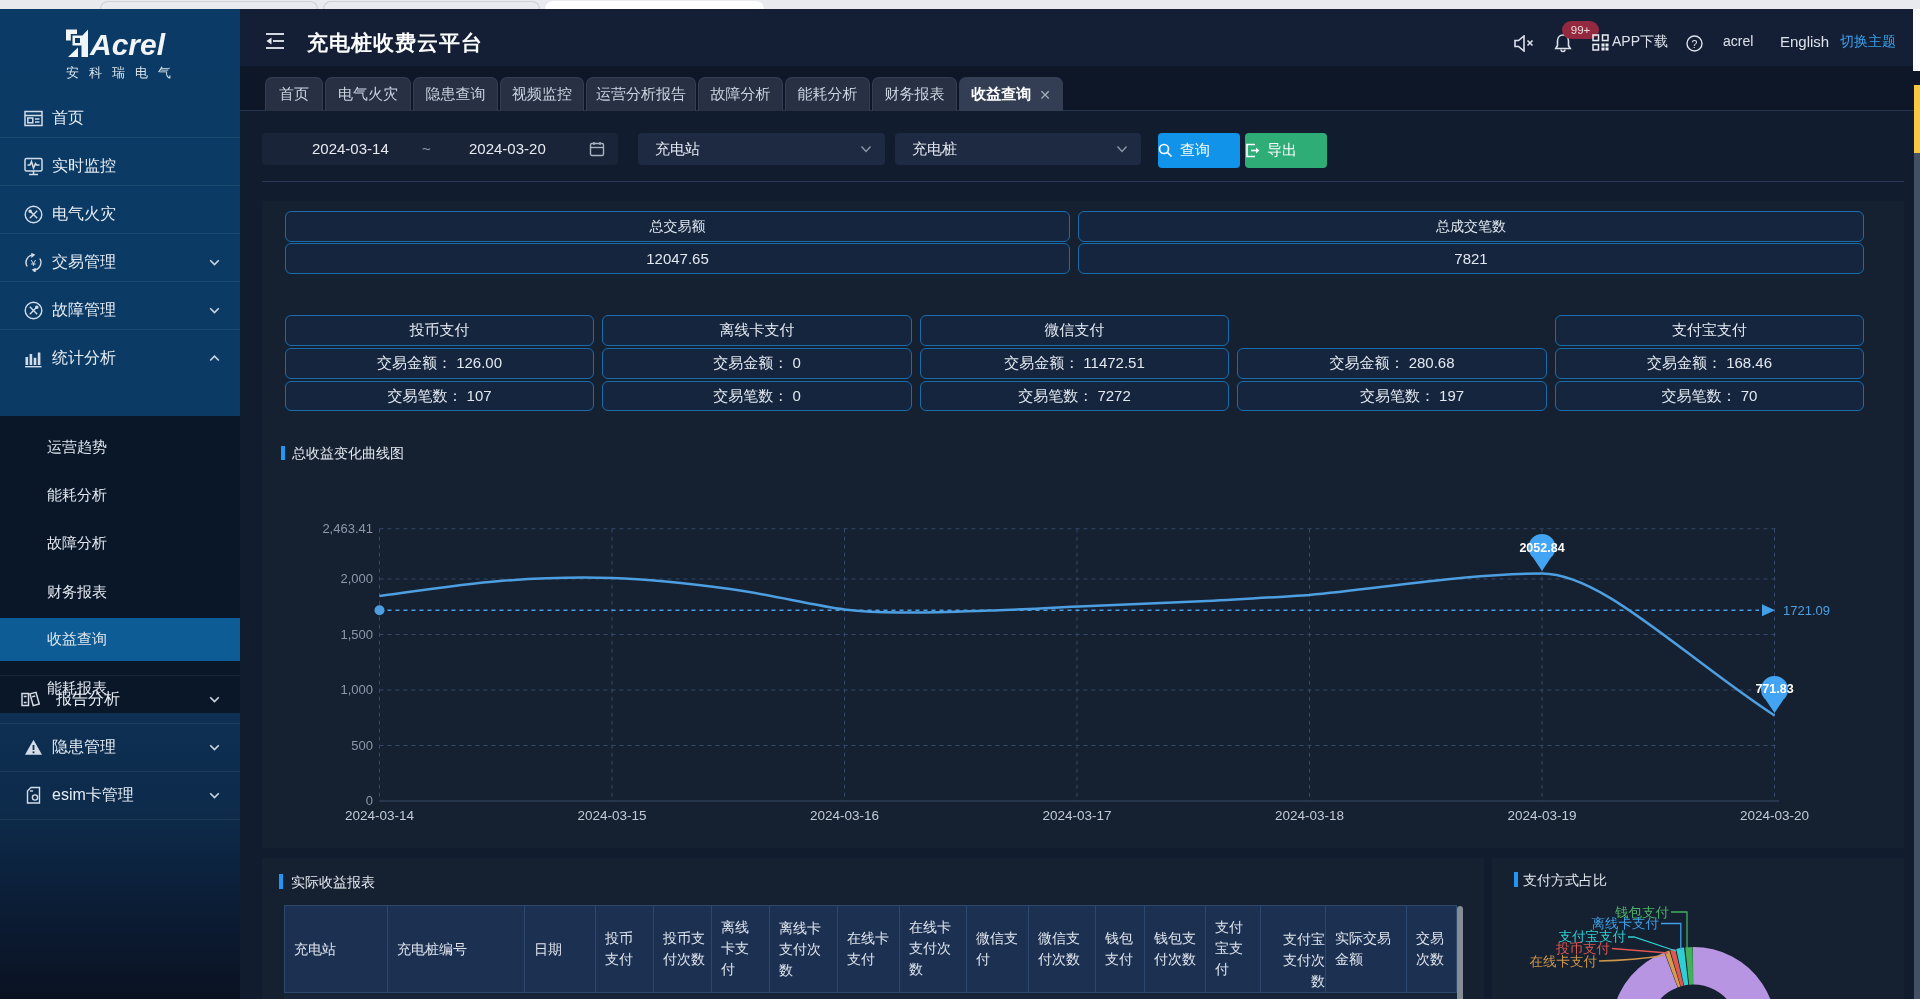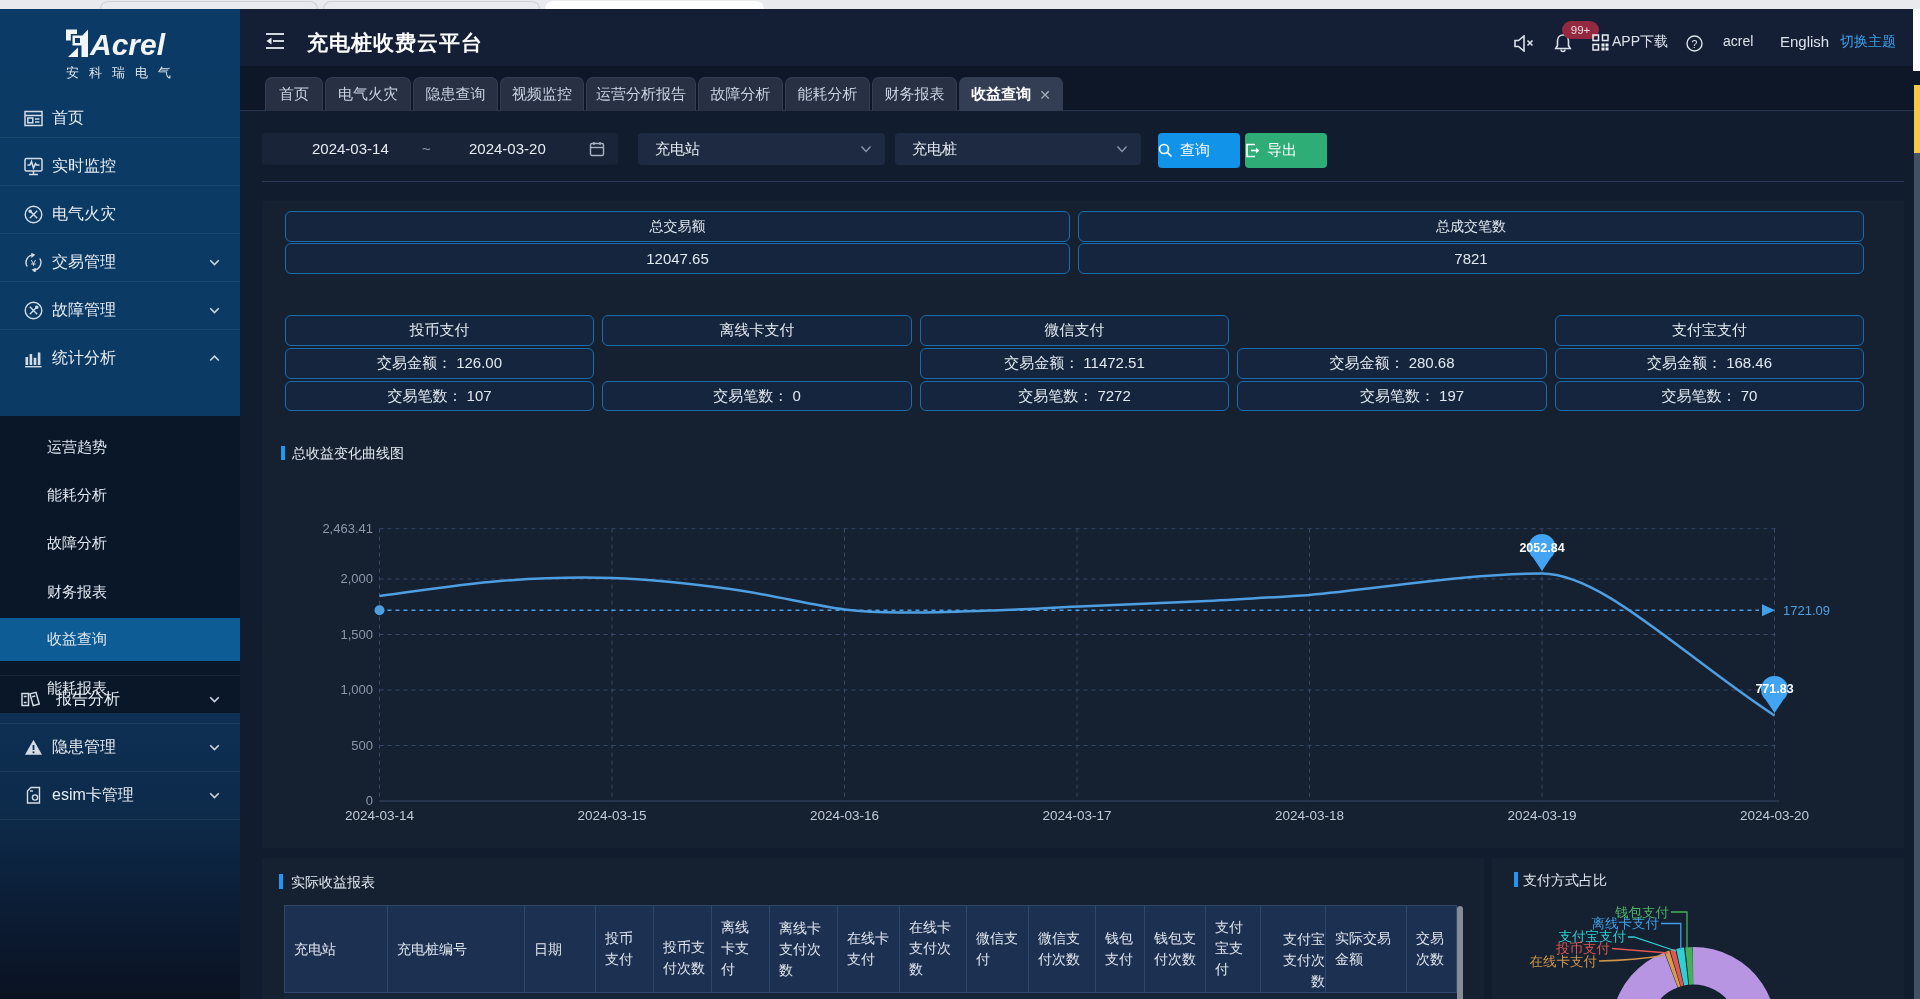--- a/index.html
+++ b/index.html
@@ -295,20 +295,21 @@
 
 <div class="ibox" style="left:285px;top:211px;width:785px;height:31px;font-size:14px;">总交易额</div>
 <div class="ibox" style="left:285px;top:243px;width:785px;height:31px;font-size:15px;">12047.65</div>
 <div class="ibox" style="left:1078px;top:211px;width:786px;height:31px;font-size:14px;">总成交笔数</div>
 <div class="ibox" style="left:1078px;top:243px;width:786px;height:31px;font-size:15px;">7821</div>
 
 <div class="ibox" style="left:285px;top:315px;width:309px;height:31px;font-size:15px;">投币支付</div>
 <div class="ibox" style="left:285px;top:348px;width:309px;height:31px;font-size:15px;">交易金额： 126.00</div>
 <div class="ibox" style="left:285px;top:381px;width:309px;height:30px;font-size:15px;">交易笔数： 107</div>
 <div class="ibox" style="left:602px;top:315px;width:310px;height:31px;font-size:15px;">离线卡支付</div>
+<div class="ibox" style="left:602px;top:348px;width:310px;height:31px;font-size:15px;">交易金额： 0</div>
 <div class="ibox" style="left:602px;top:381px;width:310px;height:30px;font-size:15px;">交易笔数： 0</div>
 <div class="ibox" style="left:920px;top:315px;width:309px;height:31px;font-size:15px;">微信支付</div>
 <div class="ibox" style="left:920px;top:348px;width:309px;height:31px;font-size:15px;">交易金额： 11472.51</div>
 <div class="ibox" style="left:920px;top:381px;width:309px;height:30px;font-size:15px;">交易笔数： 7272</div>
 <div class="ibox" style="left:1237px;top:348px;width:310px;height:31px;font-size:15px;">交易金额： 280.68</div>
 <div class="ibox" style="left:1237px;top:381px;width:310px;height:30px;font-size:15px;padding-left:40px;">交易笔数： 197</div>
 <div class="ibox" style="left:1555px;top:315px;width:309px;height:31px;font-size:15px;">支付宝支付</div>
 <div class="ibox" style="left:1555px;top:348px;width:309px;height:31px;font-size:15px;">交易金额： 168.46</div>
 <div class="ibox" style="left:1555px;top:381px;width:309px;height:30px;font-size:15px;">交易笔数： 70</div>
 
@@ -371,21 +372,21 @@
 <div class="sbar" style="left:279px;top:874px;height:15px;"></div>
 <div class="stitle" style="left:291px;top:874px;">实际收益报表</div>
 <div class="sbar" style="left:1514px;top:872px;height:15px;"></div>
 <div class="stitle" style="left:1523px;top:872px;">支付方式占比</div>
 <div class="abs" style="left:284px;top:993px;width:1173px;height:6px;background:#172437;"></div>
 <div id="rtable">
   <div class="hc" style="width:104px;border-left:1px solid #2c486e;padding-top:33px;">充电站</div>
   <div class="hc" style="width:137px;padding-top:33px;">充电桩编号</div>
   <div class="hc" style="width:71px;padding-top:33px;">日期</div>
   <div class="hc" style="width:58px;padding-top:22px;">投币<br>支付</div>
-  <div class="hc" style="width:58px;padding-top:31px;">投币支<br>付次数</div>
+  <div class="hc" style="width:58px;padding-top:22px;">投币支<br>付次数</div>
   <div class="hc" style="width:58px;padding-top:11px;">离线<br>卡支<br>付</div>
   <div class="hc" style="width:68px;padding-top:12px;">离线卡<br>支付次<br>数</div>
   <div class="hc" style="width:62px;padding-top:22px;">在线卡<br>支付</div>
   <div class="hc" style="width:67px;padding-top:11px;">在线卡<br>支付次<br>数</div>
   <div class="hc" style="width:62px;padding-top:22px;">微信支<br>付</div>
   <div class="hc" style="width:67px;padding-top:22px;">微信支<br>付次数</div>
   <div class="hc" style="width:49px;padding-top:22px;">钱包<br>支付</div>
   <div class="hc" style="width:61px;padding-top:22px;">钱包支<br>付次数</div>
   <div class="hc" style="width:55px;padding-top:11px;">支付<br>宝支<br>付</div>
   <div class="hc" style="width:65px;padding-top:23px;text-align:right;">支付宝<br>支付次<br>数</div>

